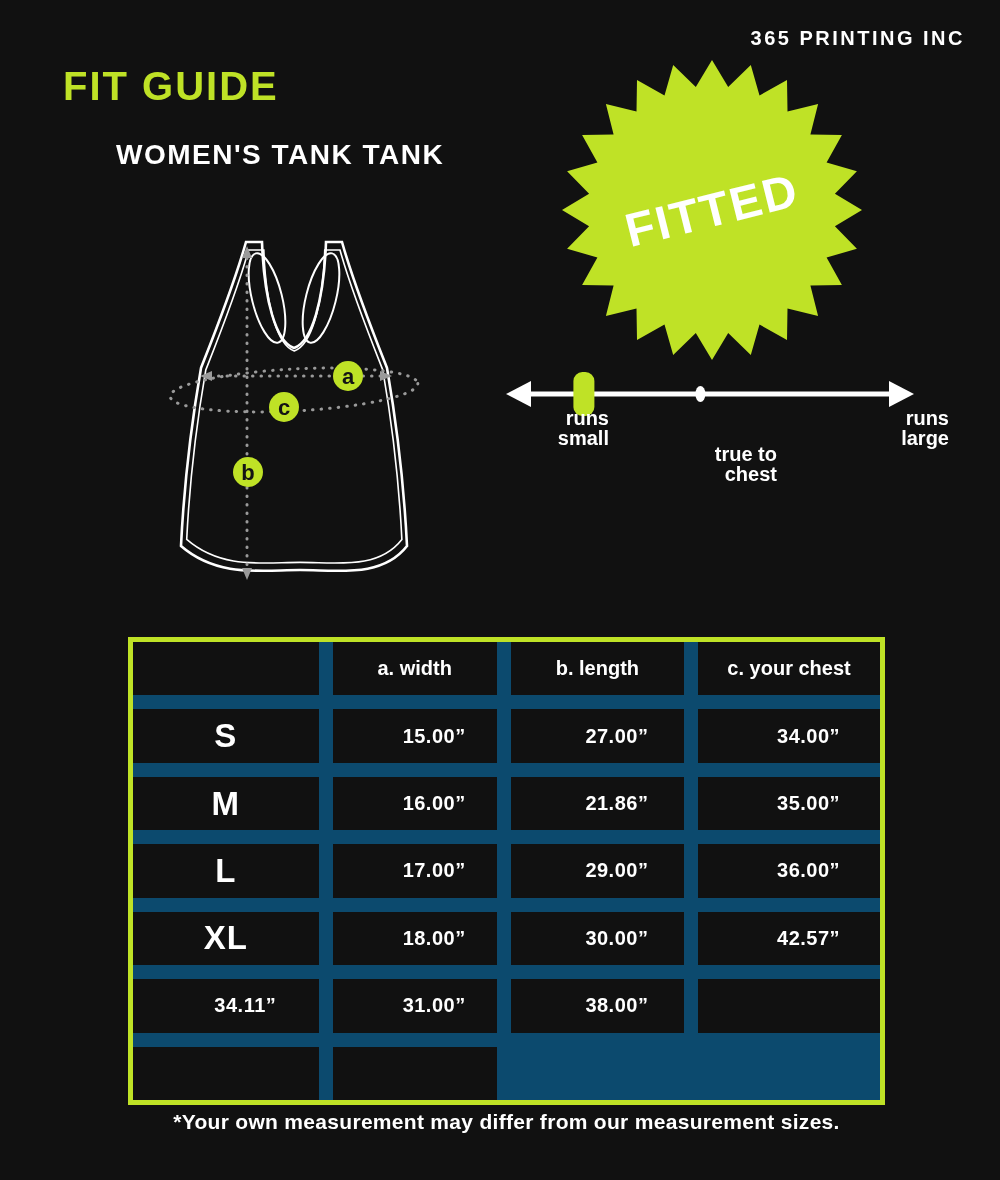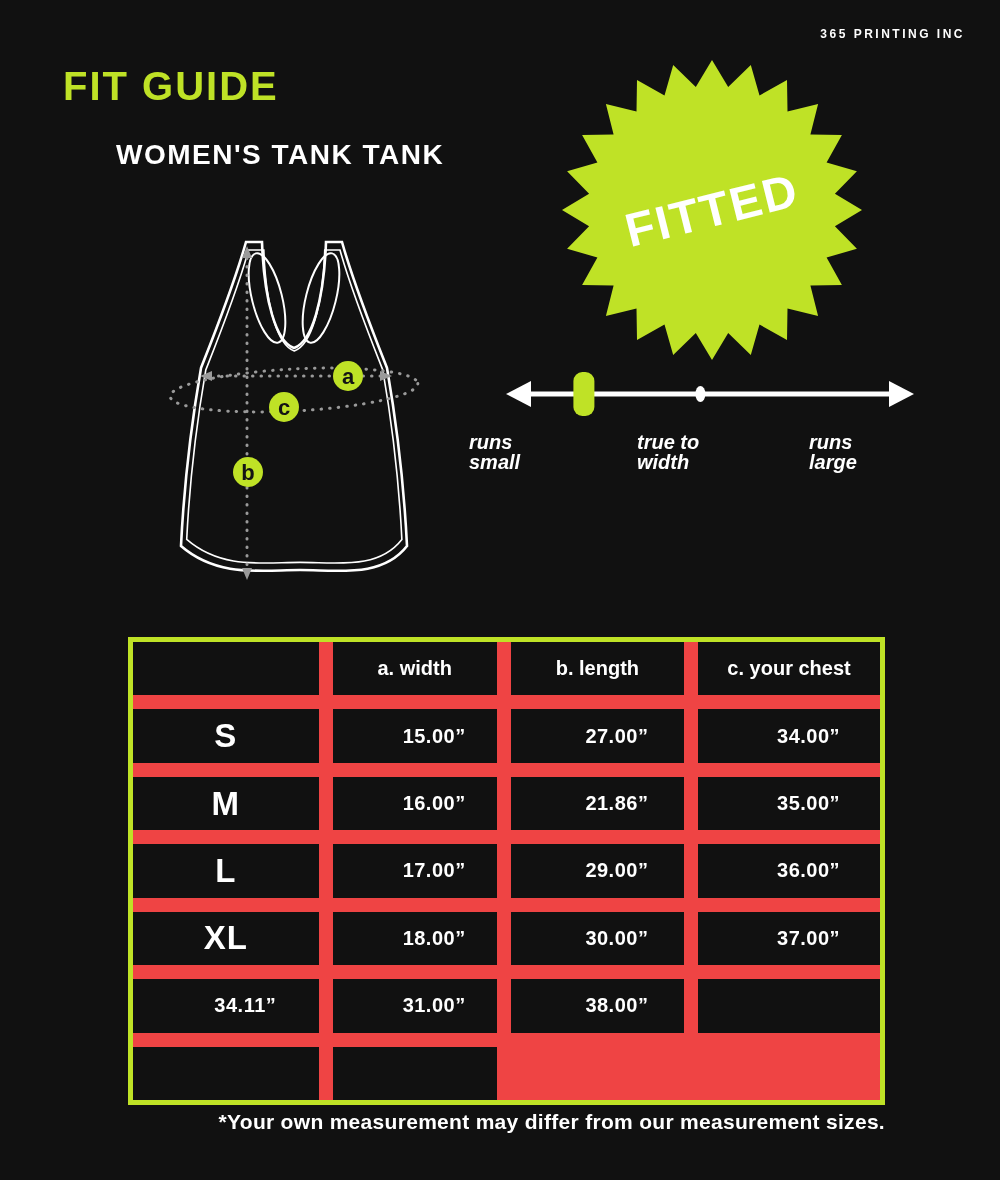--- a/index.html
+++ b/index.html
@@ -17,21 +17,21 @@
     width: 1000px;
     height: 1180px;
     background: var(--bg);
     overflow: hidden;
     color: var(--txt);
   }
   .brand {
     position: absolute;
     top: 27px;
     right: 35px;
-    font-size: 12px;
+    font-size: 20px;
     font-weight: bold;
     letter-spacing: 2.5px;
     color: var(--txt);
   }
   .title {
     position: absolute;
     left: 63px;
     top: 64px;
     font-size: 40px;
     font-weight: bold;
@@ -45,41 +45,40 @@
     font-size: 28px;
     font-weight: bold;
     letter-spacing: 1.5px;
     color: var(--txt);
   }
   .tank-svg { position: absolute; left: 150px; top: 230px; }
   .badge-svg { position: absolute; left: 560px; top: 58px; }
   .scale-svg { position: absolute; left: 505px; top: 368px; }
   .scale-label {
     position: absolute;
-    top: 432px;
+    top: 408px;
     width: 140px;
-    text-align: left;
+    text-align: right;
     font-size: 20px;
     font-weight: bold;
     line-height: 20px;
     color: var(--txt);
-    font-style: italic;
   }
   .scale-label span { display: block; }
   .scale-label.left   { left: 469px; }
-  .scale-label.center { left: 637px; }
+  .scale-label.center { left: 637px; margin-top: 36px; }
   .scale-label.right  { left: 809px; }
 
   .size-table {
     position: absolute;
     left: 128px;
     top: 637px;
     width: 757px;
     height: 468px;
-    background: #ef4444;
+    background: #0c4a6e;
     border: 5px solid var(--accent);
     display: grid;
     grid-template-columns: 198fr 175fr 185fr 194fr;
     grid-auto-rows: 1fr;
     gap: 14px;
   }
   .cell {
     background: var(--bg);
     display: flex;
     align-items: center;
@@ -89,21 +88,21 @@
   }
   .cell.col-head { font-size: 20px; }
   .cell.size-label { font-size: 33px; letter-spacing: 1px; }
   .cell.value { font-size: 20px; letter-spacing: 0.5px; padding-left: 39px; }
 
   .footnote {
     position: absolute;
     left: 128px;
     top: 1110px;
     width: 757px;
-    text-align: right;
+    text-align: center;
     font-size: 21px;
     font-weight: bold;
     letter-spacing: 0.3px;
     color: var(--txt);
   }
 </style>
 </head>
 <body>
 
 <div class="canvas">
@@ -168,21 +167,21 @@
     <ellipse cx="195.4" cy="26" rx="5" ry="8" fill="#ffffff"></ellipse>
     <rect x="68.4" y="4" width="21" height="44" rx="9" fill="#bfe226"></rect>
   </svg>
 
   <div class="scale-label left">
     <span>runs</span>
     <span>small</span>
   </div>
   <div class="scale-label center">
     <span>true to</span>
-    <span>width</span>
+    <span>chest</span>
   </div>
   <div class="scale-label right">
     <span>runs</span>
     <span>large</span>
   </div>
 
   <div class="size-table">
     <div class="cell col-head"></div>
     <div class="cell col-head">a. width</div>
     <div class="cell col-head">b. length</div>
@@ -199,21 +198,21 @@
     <div class="cell value">35.00”</div>
 
     <div class="cell size-label">L</div>
     <div class="cell value">17.00”</div>
     <div class="cell value">29.00”</div>
     <div class="cell value">36.00”</div>
 
     <div class="cell size-label">XL</div>
     <div class="cell value">18.00”</div>
     <div class="cell value">30.00”</div>
-    <div class="cell value">37.00”</div>
+    <div class="cell value">42.57”</div>
 
     <div class="cell value">34.11”</div>
     <div class="cell value">31.00”</div>
     <div class="cell value">38.00”</div>
 
     <div class="cell value"></div>
     <div class="cell value"></div>
     <div class="cell value"></div>
   </div>
 

